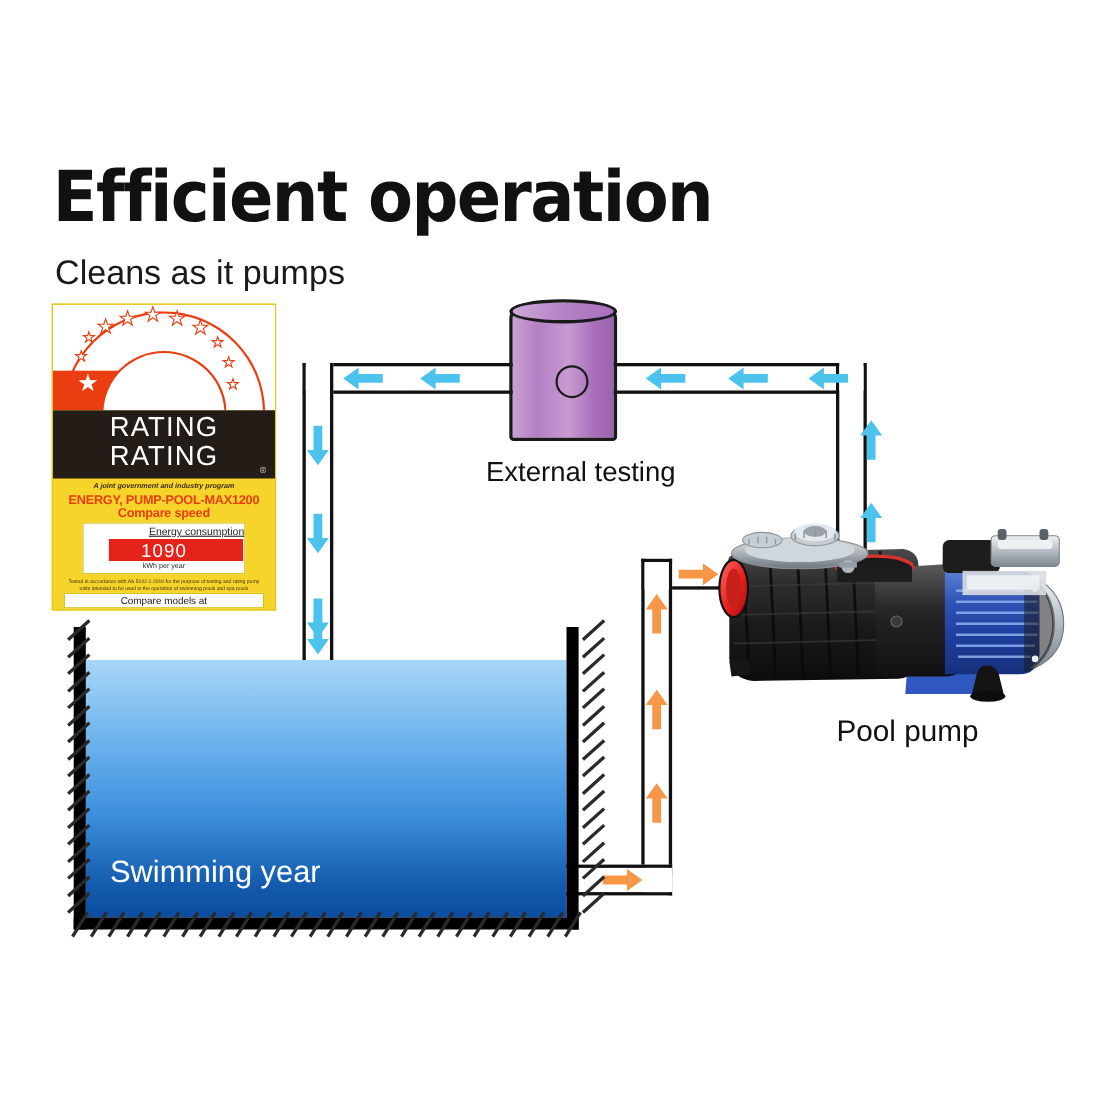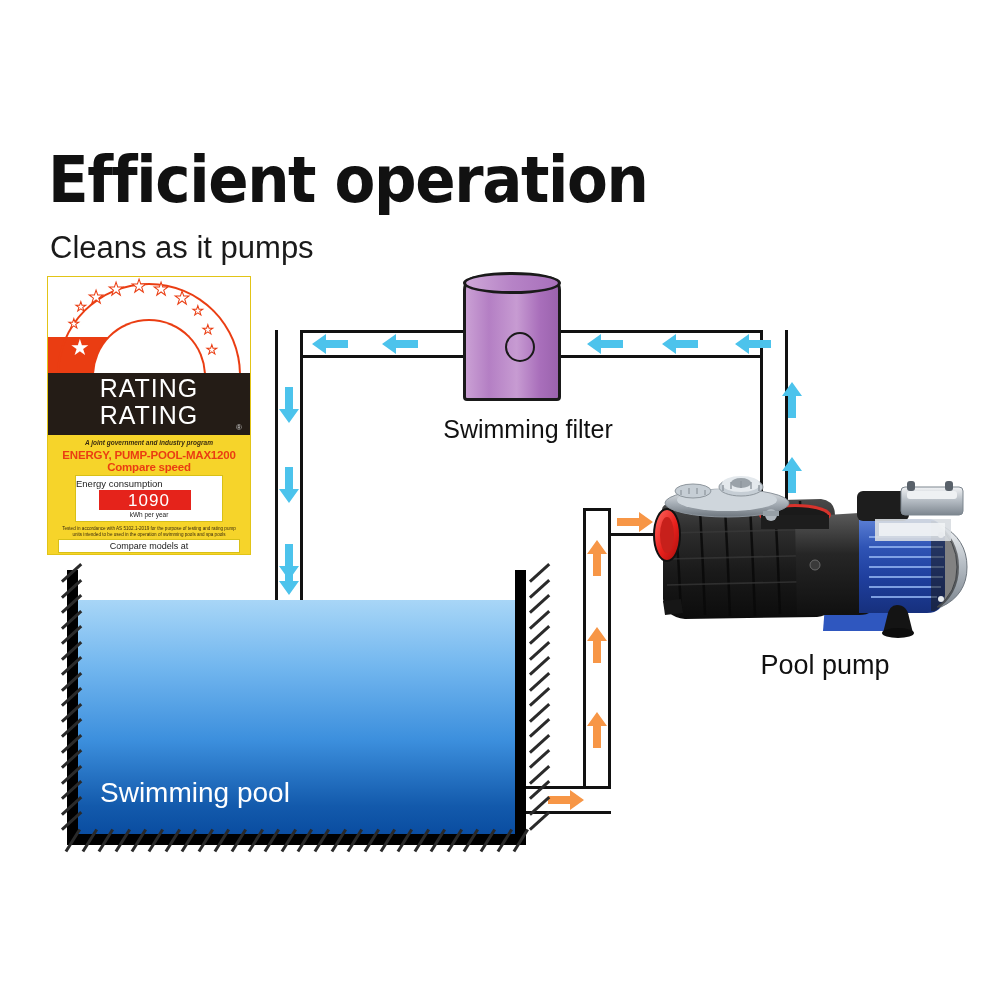--- a/index.html
+++ b/index.html
@@ -71,23 +71,23 @@
   }
   .er-model{
     position:absolute;left:0;top:172px;width:202px;text-align:center;
     font-size:11.5px;color:#ea3d12;font-weight:bold;line-height:12px;
     letter-spacing:-0.2px;
   }
   .er-consume-box{
     position:absolute;left:27px;top:198px;width:148px;height:47px;
     background:#ffffff;border:1px solid #d8c017;box-sizing:border-box;
   }
-  .er-consume-title{position:absolute;left:0;top:2px;width:146px;text-align:left;font-size:9.5px;color:#222;}
+  .er-consume-title{position:absolute;left:0;top:2px;width:146px;text-align:right;font-size:9.5px;color:#222;text-decoration:underline;}
   .er-kwh-box{
-    position:absolute;left:23px;top:14px;width:92px;height:20px;background:#e5231b;
+    position:absolute;left:23px;top:14px;width:122px;height:20px;background:#e5231b;
   }
   .er-kwh{position:absolute;left:0;top:1px;width:100px;text-align:center;font-size:17px;color:#ffffff;letter-spacing:1px;}
   .er-unit{position:absolute;left:0;top:35px;width:146px;text-align:center;font-size:6.5px;color:#222;}
   .er-fine{
     position:absolute;left:10px;top:249px;width:182px;text-align:center;
     font-size:4.6px;color:#3a2b10;line-height:6px;
   }
   .er-compare{
     position:absolute;left:10px;top:262px;width:182px;height:14px;
     background:#ffffff;border:1px solid #d8c017;box-sizing:border-box;
@@ -295,28 +295,28 @@
   </div>
   <div class="arrow" style="left:546px;top:788px;">
     <svg width="40" height="24" viewBox="0 0 40 24">
         <path d="M38,12 L24,22 L24,16 L2,16 L2,8 L24,8 L24,2 Z" fill="#f79646"></path>
       </svg>
   </div>
 
   <div class="filter-body"></div>
   <div class="filter-top"></div>
   <div class="filter-hole"></div>
-  <div class="filter-caption">Swimming filter</div>
+  <div class="filter-caption">External testing</div>
 
   <div class="pool-wrap">
     <div class="pool-water"></div>
     <div class="pool-wall-left"></div>
     <div class="pool-wall-right"></div>
     <div class="pool-wall-bottom"></div>
-    <div class="pool-label">Swimming pool</div>
+    <div class="pool-label">Swimming year</div>
     <div class="hatch" id="hatch-left">
         <i style="left:2px;top:10px;width:26px;height:3.2px;transform:rotate(-42deg);transform-origin:left center;"></i>
         <i style="left:2px;top:25.5px;width:26px;height:3.2px;transform:rotate(-42deg);transform-origin:left center;"></i>
         <i style="left:2px;top:41px;width:26px;height:3.2px;transform:rotate(-42deg);transform-origin:left center;"></i>
         <i style="left:2px;top:56.5px;width:26px;height:3.2px;transform:rotate(-42deg);transform-origin:left center;"></i>
         <i style="left:2px;top:72px;width:26px;height:3.2px;transform:rotate(-42deg);transform-origin:left center;"></i>
         <i style="left:2px;top:87.5px;width:26px;height:3.2px;transform:rotate(-42deg);transform-origin:left center;"></i>
         <i style="left:2px;top:103px;width:26px;height:3.2px;transform:rotate(-42deg);transform-origin:left center;"></i>
         <i style="left:2px;top:118.5px;width:26px;height:3.2px;transform:rotate(-42deg);transform-origin:left center;"></i>
         <i style="left:2px;top:134px;width:26px;height:3.2px;transform:rotate(-42deg);transform-origin:left center;"></i>

